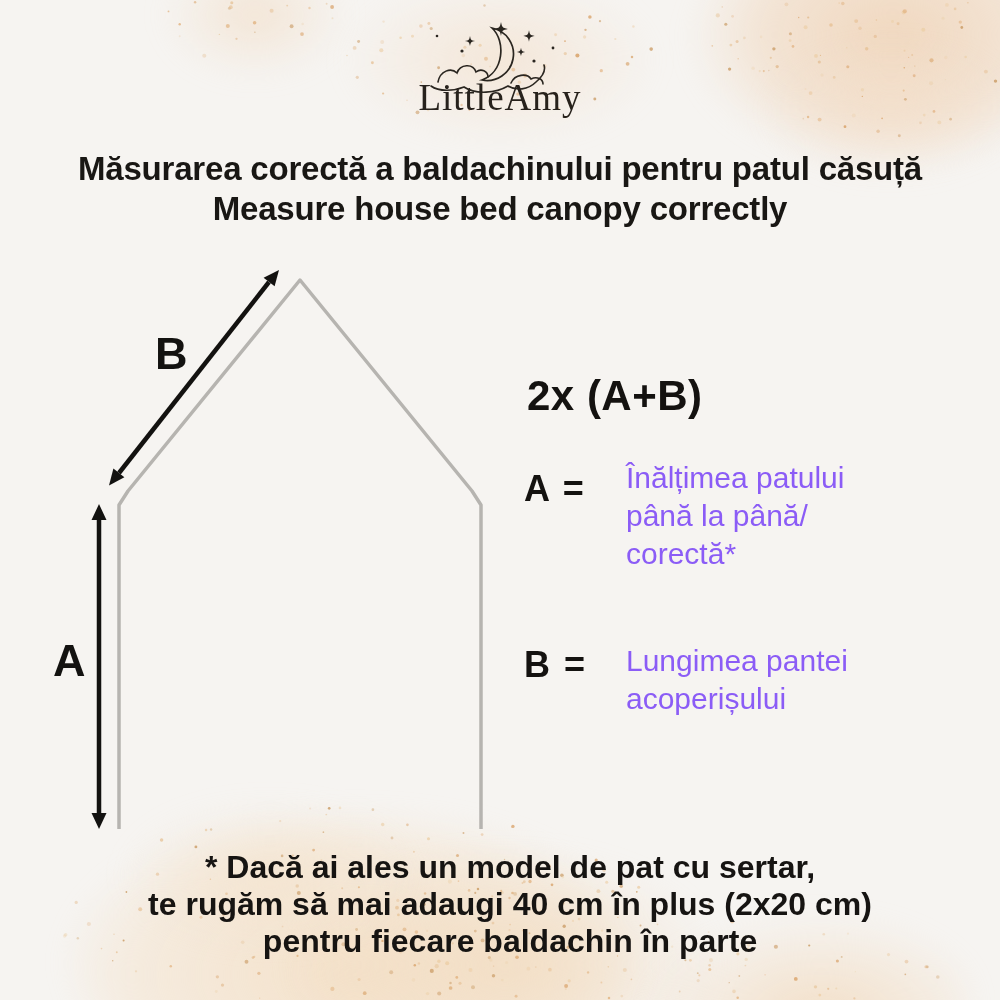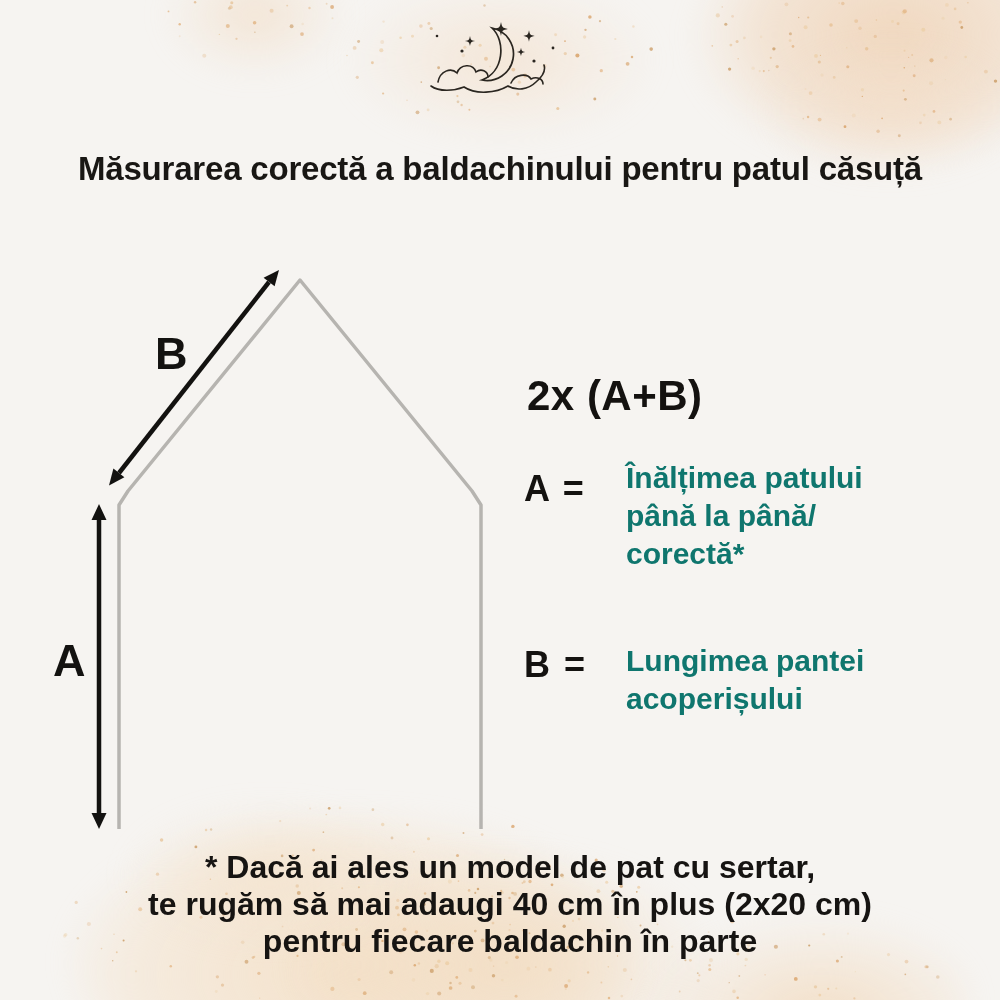--- a/index.html
+++ b/index.html
@@ -43,21 +43,21 @@
   
   .dim-label{position:absolute;font-weight:700;font-size:45px;line-height:1;color:#131210;}
   .lbl-b{left:155px;top:331px;}
   .lbl-a{left:53px;top:638px;}
   
   .formula{position:absolute;left:527px;top:375px;font-weight:700;font-size:42px;line-height:1;
     letter-spacing:0.5px;color:#141210;}
   .def-symbol{position:absolute;font-weight:700;font-size:36px;line-height:1;color:#141210;letter-spacing:2px;}
   .sym-a{left:524px;top:471px;}
   .sym-b{left:524px;top:647px;}
-  .def-text{position:absolute;left:626px;font-weight:700;font-size:30px;line-height:38px;color:#0f766e;}
+  .def-text{position:absolute;left:626px;font-weight:400;font-size:30px;line-height:38px;color:#8b5cf6;}
   .txt-a{top:459px;}
   .txt-b{top:642px;}
   .def-text span{display:block;}
   
   .footnote{position:absolute;left:10px;top:849px;width:1000px;text-align:center;
     font-weight:700;font-size:32px;line-height:37px;color:#161412;}
   .footnote div{white-space:nowrap;}
 </style>
 </head>
 <body>
@@ -469,23 +469,25 @@
       <path transform="translate(83,9) scale(1.15)" d="M0,-6 C1,-1.2 1.2,-1 6,0 C1.2,1 1,1.2 0,6 C-1,1.2 -1.2,1 -6,0 C-1.2,-1 -1,-1.2 0,-6 Z"></path>
       <path transform="translate(52,21) scale(0.85)" d="M0,-6 C1,-1.2 1.2,-1 6,0 C1.2,1 1,1.2 0,6 C-1,1.2 -1.2,1 -6,0 C-1.2,-1 -1,-1.2 0,-6 Z"></path>
       <path transform="translate(111,16) scale(0.95)" d="M0,-6 C1,-1.2 1.2,-1 6,0 C1.2,1 1,1.2 0,6 C-1,1.2 -1.2,1 -6,0 C-1.2,-1 -1,-1.2 0,-6 Z"></path>
       <path transform="translate(103,32) scale(0.7)" d="M0,-6 C1,-1.2 1.2,-1 6,0 C1.2,1 1,1.2 0,6 C-1,1.2 -1.2,1 -6,0 C-1.2,-1 -1,-1.2 0,-6 Z"></path>
       <circle cx="44" cy="31" r="1.6"></circle>
       <circle cx="116" cy="41" r="1.6"></circle>
       <circle cx="19" cy="16" r="1.3"></circle>
       <circle cx="135" cy="28" r="1.4"></circle>
     </g>
   </svg>
+  <div class="brand">LittleAmy</div>
 
   <div class="title-block">
     <div>Măsurarea corectă a baldachinului pentru patul căsuță</div>
+    <div>Measure house bed canopy correctly</div>
   </div>
 
   <svg class="layer" viewBox="0 0 1000 1000">
 
     <polyline points="119,829 119,505 128,491 300,280 472,491 481,505 481,829" fill="none" stroke-width="3.5" stroke-linejoin="round" stroke="#b6b4b0"></polyline>
 
     <g>
       <line x1="99" y1="517" x2="99" y2="816" stroke="#131210" stroke-width="4.5"></line>
       <polygon points="99,504 91.5,520 106.5,520" fill="#131210"></polygon>
       <polygon points="99,829 91.5,813 106.5,813" fill="#131210"></polygon>

